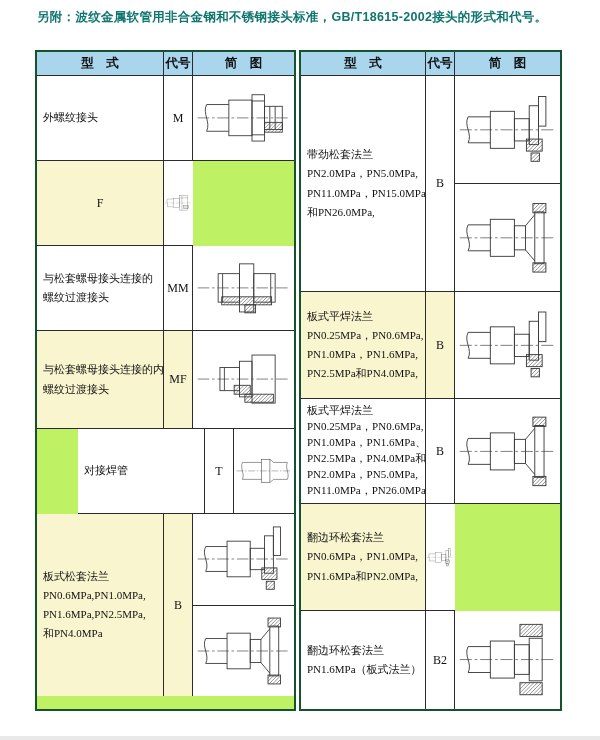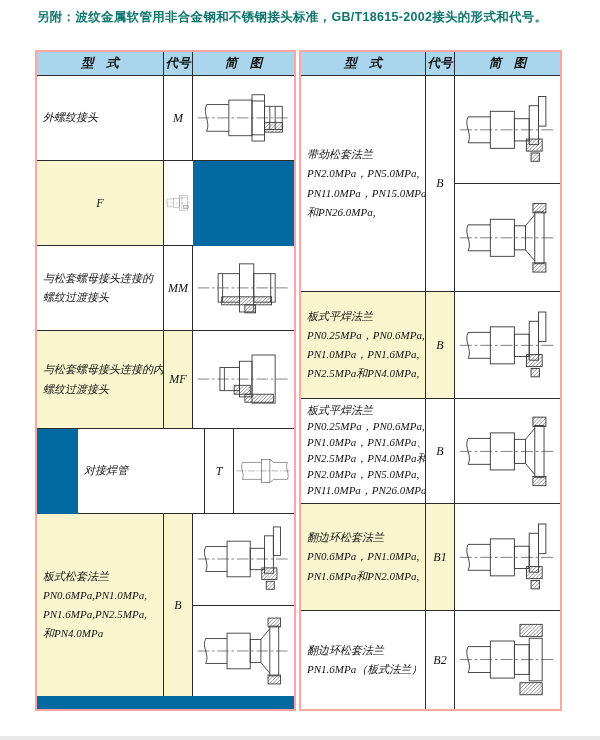--- a/index.html
+++ b/index.html
@@ -23,23 +23,22 @@
     white-space: nowrap;
   }
   .tables {
     position: absolute;
     left: 35px;
     top: 50px;
     display: flex;
     gap: 3px;
   }
   .tbl {
-    border: 2px solid #fca5a5;
-    background: #0369a1;
-    font-style: italic;
+    border: 2px solid #14532d;
+    background: #bef264;
   }
   #tbl-left  { width: 261px; }
   #tbl-right { width: 263px; }
   .row { display: grid; }
   #tbl-left  .row { grid-template-columns: 127px 29px 1fr; }
   #tbl-right .row { grid-template-columns: 125px 29px 1fr; }
   .cell {
     border-right: 1px solid #2b2b2b;
     border-bottom: 1px solid #2b2b2b;
     overflow: hidden;
@@ -471,21 +470,20 @@
             </svg>
           </div>
         </div>
       </div>
       <div class="row" style="height: 107px;">
         <div class="cell type hl">
           <div class="tline">翻边环松套法兰</div>
           <div class="tline">PN0.6MPa，PN1.0MPa,</div>
           <div class="tline">PN1.6MPa和PN2.0MPa,</div>
         </div>
-        <div class="cell code hl">B1</div>
         <div class="cell diag">
           <div class="subdiag">
             <svg viewBox="0 0 110 80" preserveAspectRatio="xMidYMid meet">
               <line x1="3" y1="40" x2="107" y2="40" stroke="#3a3a3a" stroke-width="0.7" stroke-dasharray="13 3 3 3"></line>
               <path d="M12,26 C7,35.8 17,44.2 12,54" fill="none" stroke="#3a3a3a" stroke-width="1"></path>
               <line x1="12" y1="26" x2="36" y2="26" stroke="#3a3a3a" stroke-width="1"></line>
               <line x1="12" y1="54" x2="36" y2="54" stroke="#3a3a3a" stroke-width="1"></line>
               <rect x="36" y="20" width="26" height="40" fill="none" stroke="#3a3a3a" stroke-width="1"></rect>
               <rect x="62" y="28" width="16" height="24" fill="none" stroke="#3a3a3a" stroke-width="1"></rect>
               <rect x="78" y="14" width="10" height="42" fill="none" stroke="#3a3a3a" stroke-width="1"></rect>

